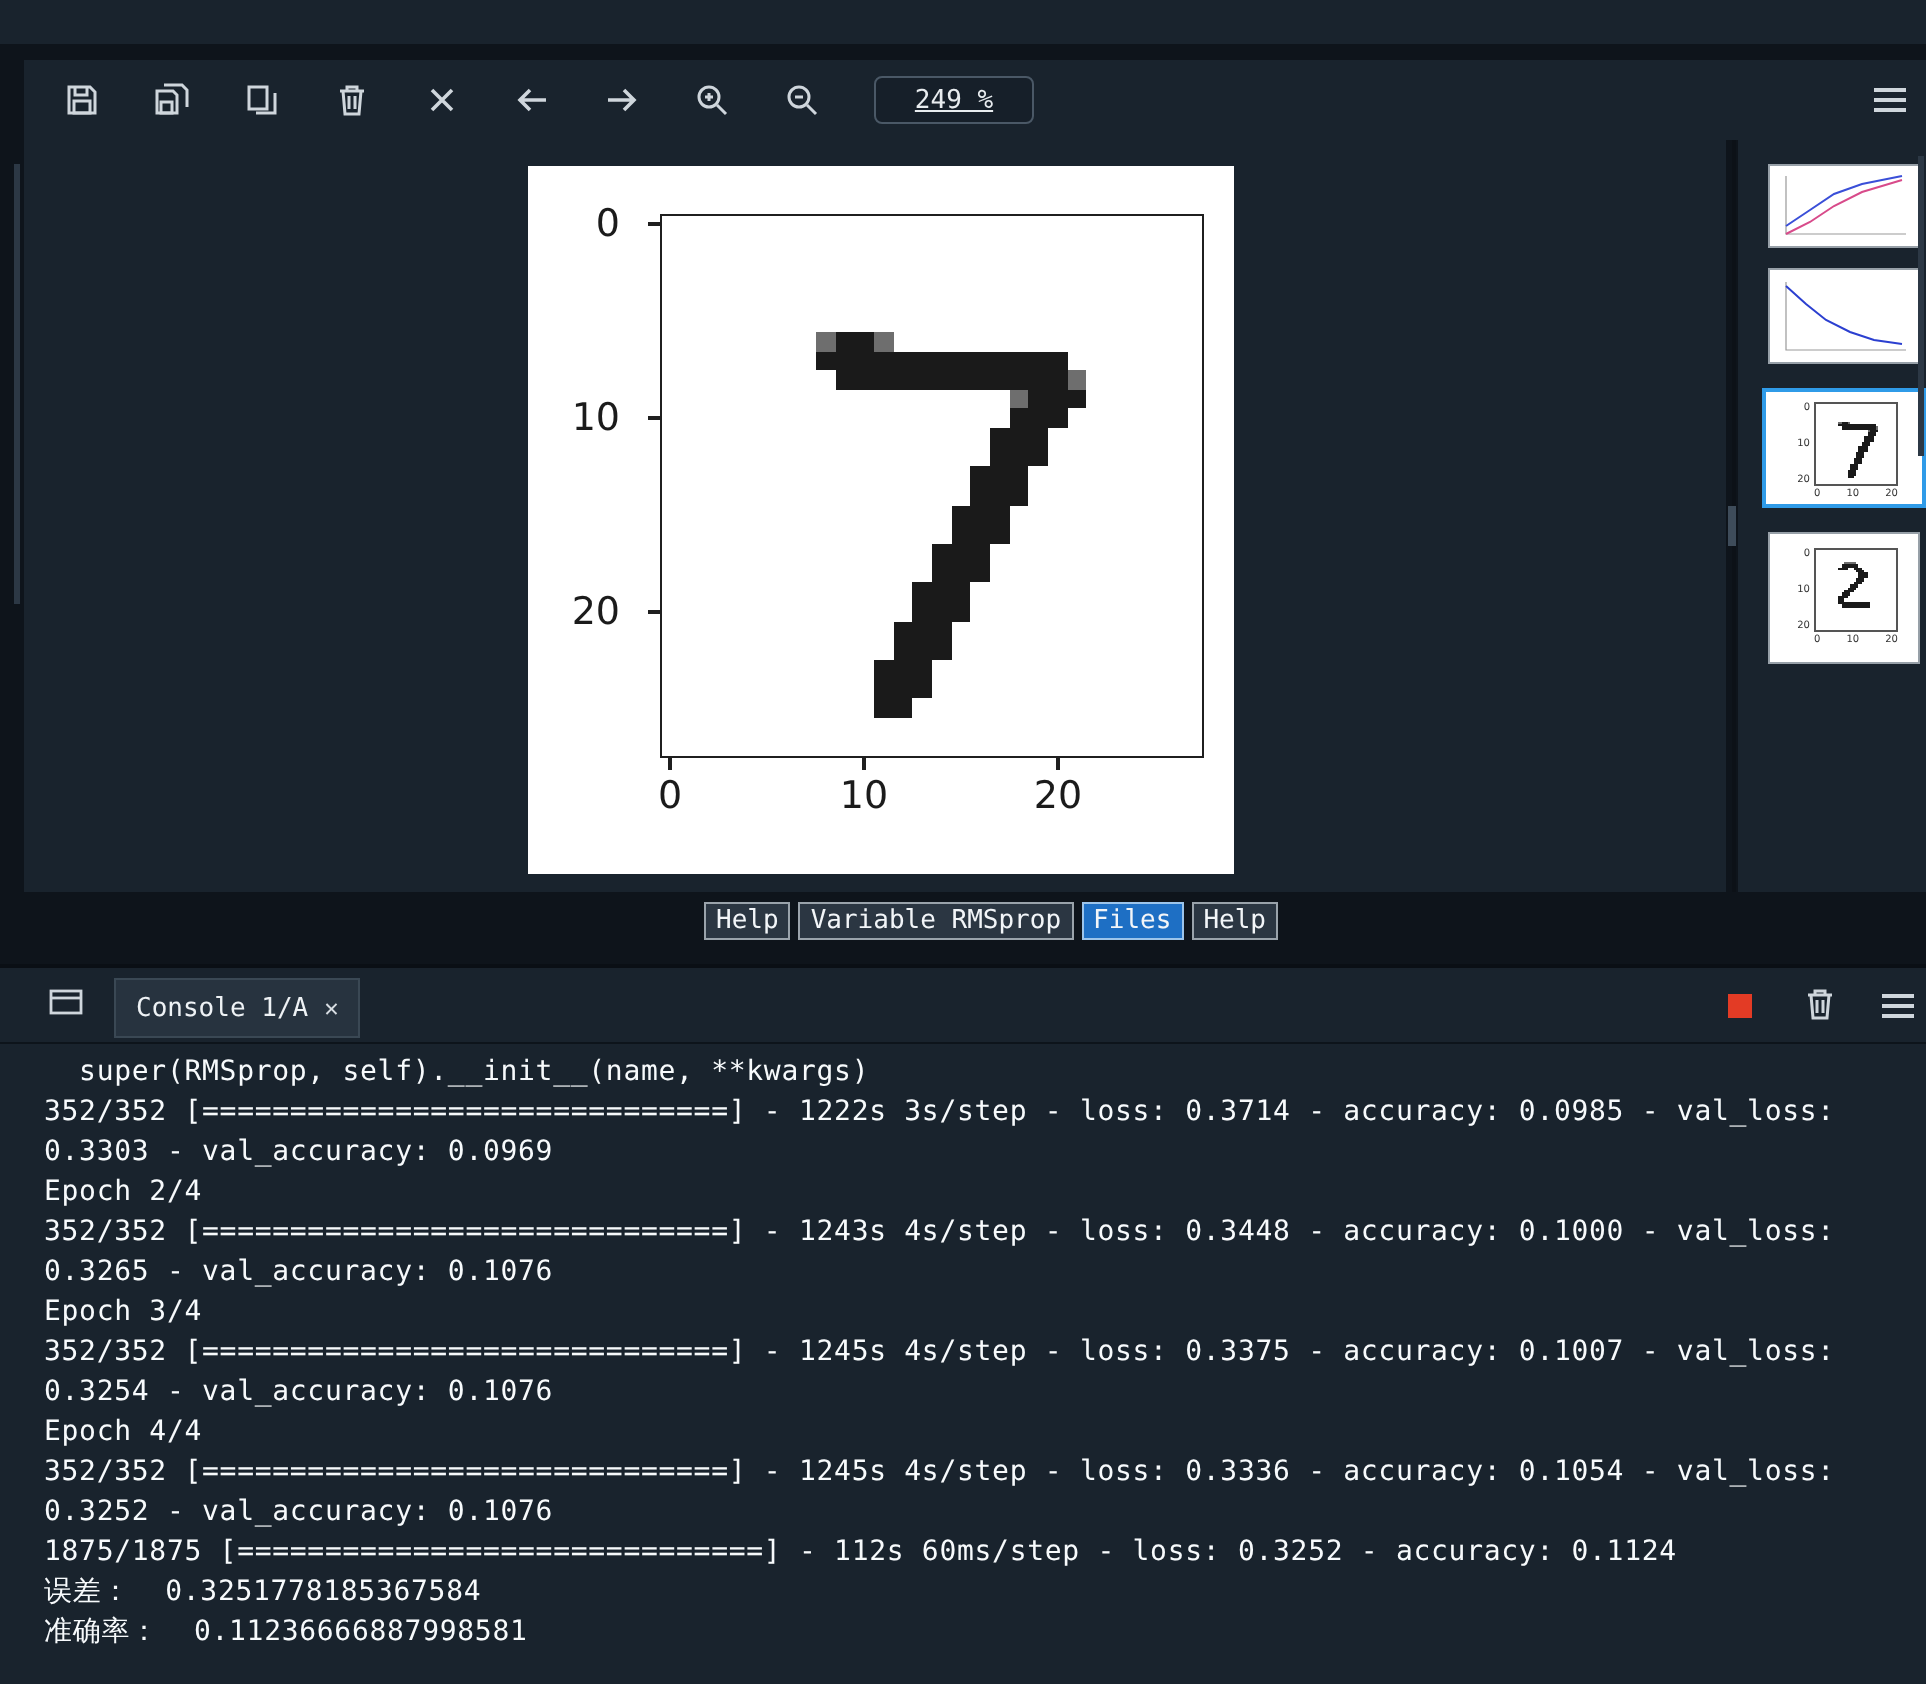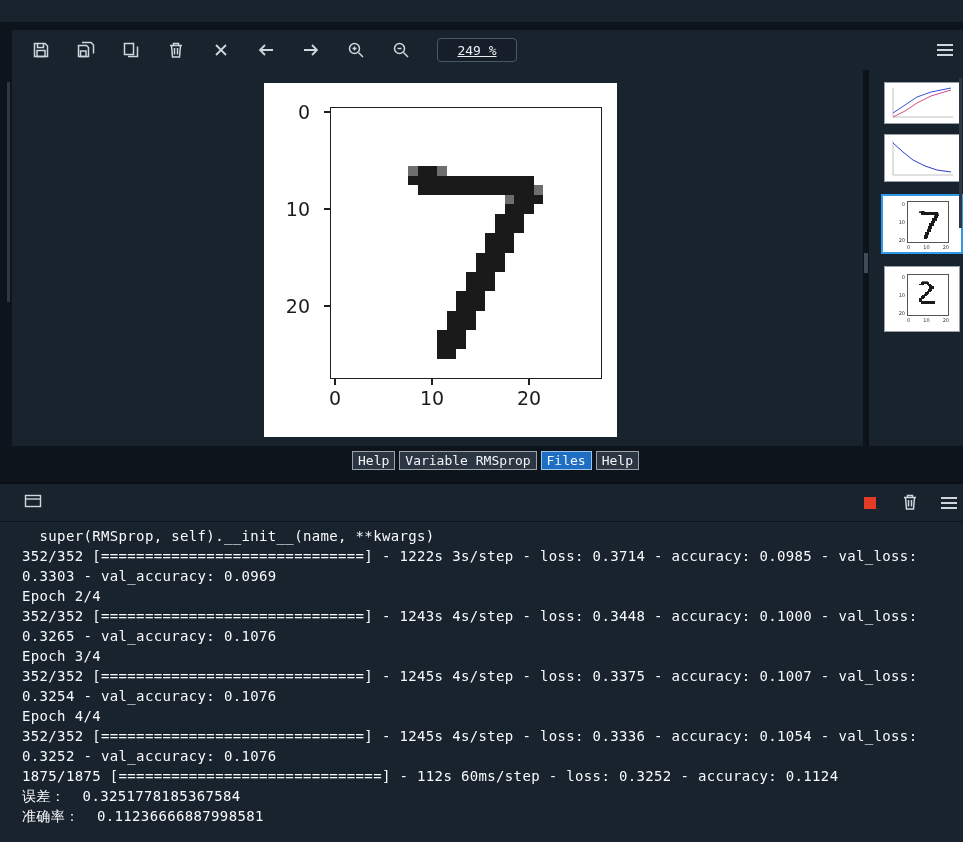--- a/index.html
+++ b/index.html
@@ -2604,20 +2604,24 @@
     </div>
 
   <div class="console">
     <div class="chead">
       <span class="pane-icon">
         <svg width="18" height="16" viewBox="0 0 18 16">
           <rect x="1.5" y="2.5" width="15" height="11" fill="none" stroke="#cfd6dc" stroke-width="1.4"></rect>
           <path d="M1.5 6 H16.5" stroke="#cfd6dc" stroke-width="1.4"></path>
         </svg>
       </span>
+      <div class="ctab">
+        <span>Console 1/A</span>
+        <span class="ctab-close">✕</span>
+      </div>
       <span class="stop-btn"></span>
       <span class="ctrash">
         <svg width="16" height="18" viewBox="0 0 16 18">
           <path d="M2 4.5 H14"></path>
             <path d="M5.5 4.5 V2.5 H10.5 V4.5"></path>
             <path d="M3.5 4.5 L4.5 16 H11.5 L12.5 4.5"></path>
             <path d="M6.5 7 V13.5 M9.5 7 V13.5"></path>
         </svg>
       </span>
       <span class="cburger burger">

